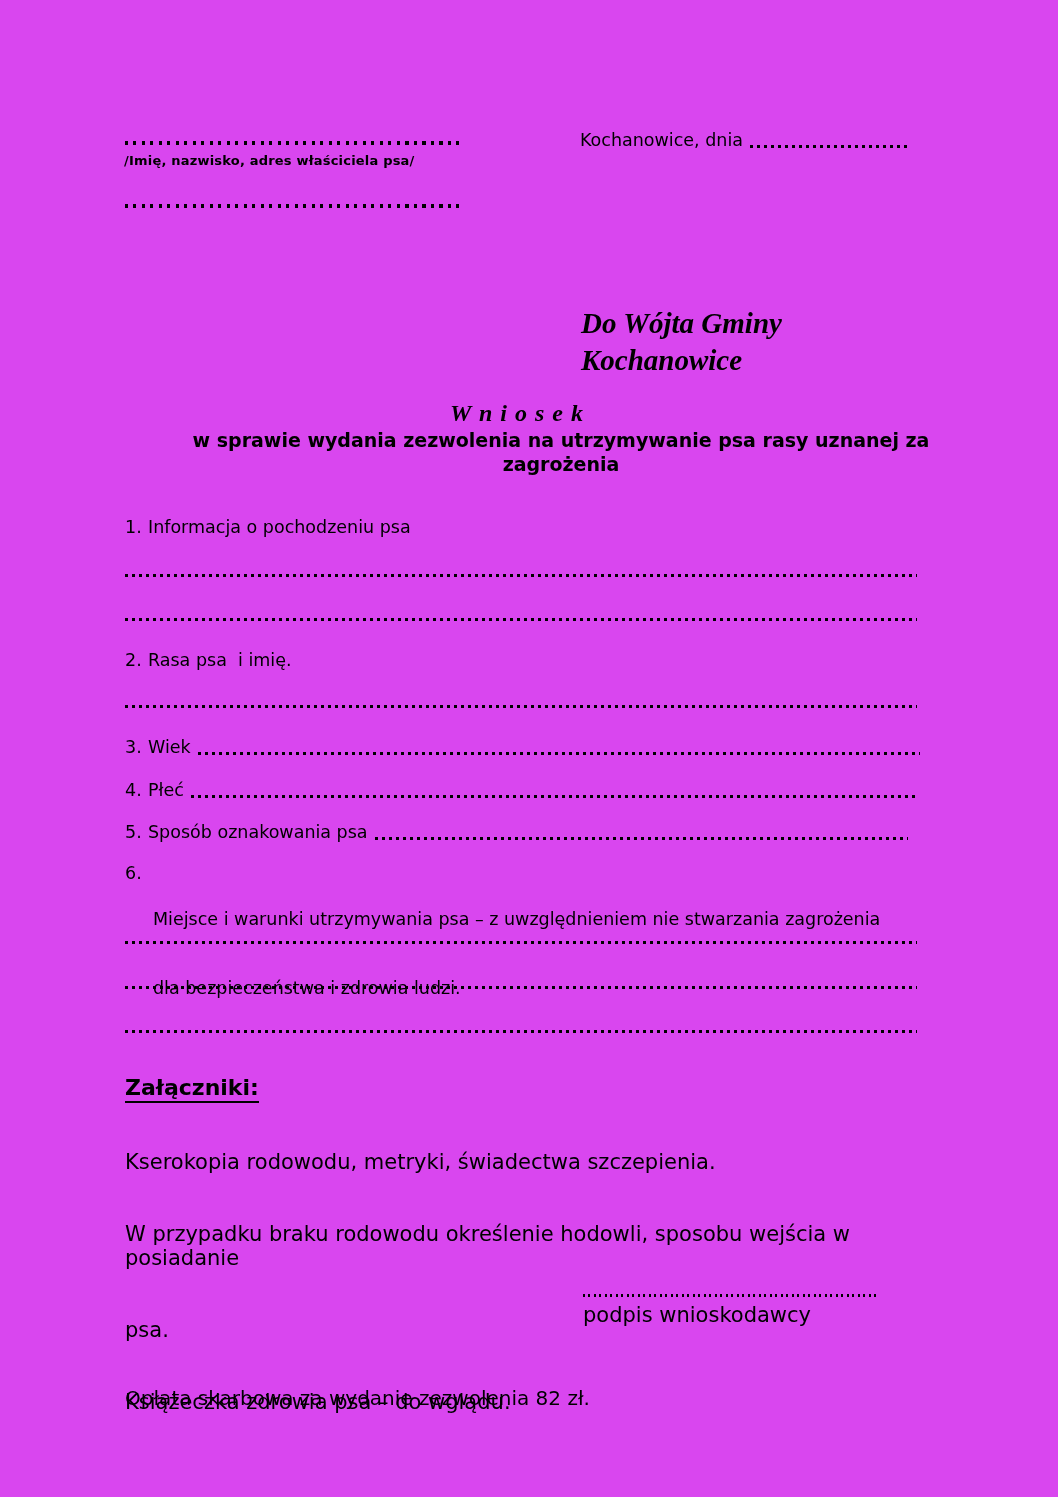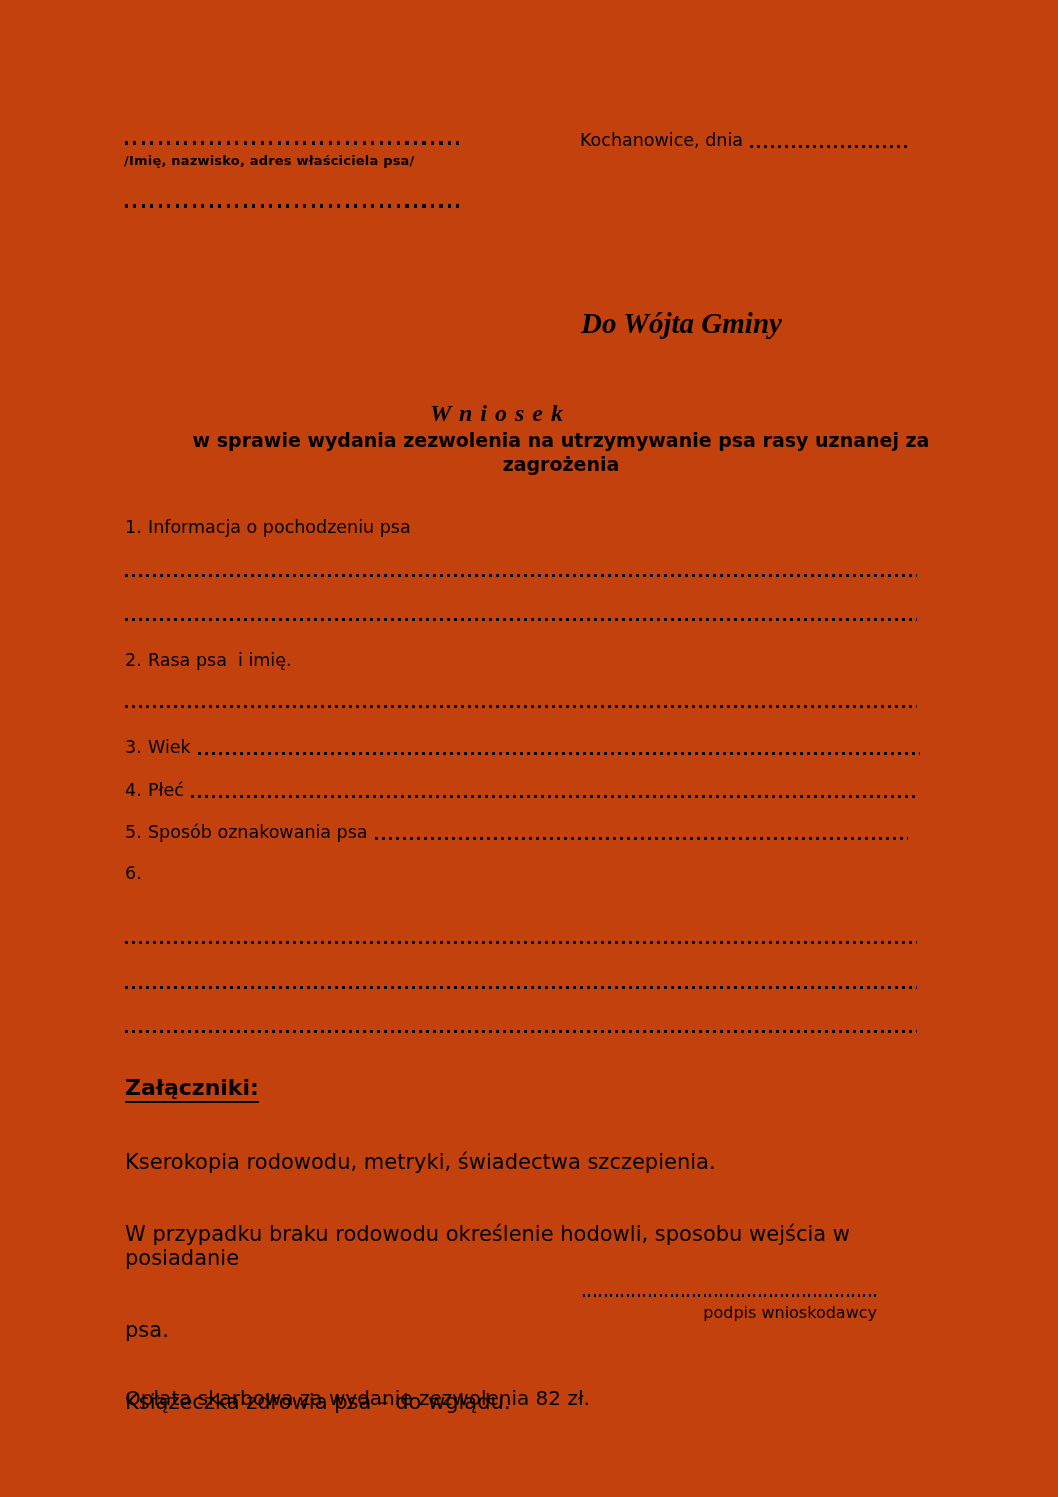--- a/index.html
+++ b/index.html
@@ -1,20 +1,20 @@
 <!DOCTYPE html>
 <html lang="pl"><head>
 <meta charset="utf-8">
 <style>
   html,body { margin:0; padding:0; background:#888; }
   .page {
     position:relative;
     width:1058px; height:1497px;
     margin:0 auto;
-    background:#c2410c;
+    background:#d946ef;
     color:#000000;
     font-family:"DejaVu Sans", sans-serif;
     overflow:hidden;
   }
   .abs { position:absolute; }
 
   
   .dots {
     height:3px;
     background-image:repeating-linear-gradient(90deg,#000 0 2.6px,transparent 2.6px 7px);
@@ -54,44 +54,45 @@
   .subtitle {
     font-size:19px; font-weight:bold;
     line-height:23.5px; text-align:center;padding-left:32px;
   }
   .attachments-text { font-size:21px; line-height:24px; white-space:pre-wrap; }
   .attachments-heading {
     font-size:22px; font-weight:bold;
     border-bottom:2px solid #000; padding-bottom:1px;
     display:inline-block;
   }
-  .sig-caption { font-size:16px; text-align:right; }
+  .sig-caption { font-size:21px; text-align:left; }
   .fee-note { font-size:20px; white-space:nowrap;margin-top:8px; }
 </style>
 </head>
 <body>
 
 <div class="page">
 
   <div class="abs dots-heavy" style="left:125px; top:141px; width:334px;"></div>
 
   <div class="abs field-row" style="left:580px; top:129px; width:330px; font-size:17.5px; line-height:23px;">
     <span class="label">Kochanowice, dnia</span>
     <span class="fill dots"></span>
   </div>
 
   <div class="abs caption-small" style="left:124px; top:153px;">/Imię, nazwisko, adres właściciela psa/</div>
 
   <div class="abs dots-heavy" style="left:125px; top:204px; width:334px;"></div>
 
   <div class="abs addressee" style="left:581px; top:259px;margin-top:46px;">
     <div>Do Wójta Gminy</div>
+    <div>Kochanowice</div>
   </div>
 
-  <div class="abs main-title" style="left:0; top:400px; width:994px;">W n i o s e k</div>
+  <div class="abs main-title" style="left:0; top:400px; width:994px;padding-left:20px;">W n i o s e k</div>
   <div class="abs subtitle" style="left:0; top:429px; width:1058px;">
     <div>w sprawie wydania zezwolenia na utrzymywanie psa rasy uznanej za</div>
     <div>zagrożenia</div>
   </div>
 
   <div class="abs body-text item-row" style="left:125px; top:516px; width:795px;">
     <span class="num">1.</span>
     <span>Informacja o pochodzeniu psa</span>
   </div>
   <div class="abs dots" style="left:125px; top:574px; width:792px;"></div>
@@ -116,20 +117,24 @@
   </div>
 
   <div class="abs body-text field-row" style="left:125px; top:821px; width:783px;">
     <span class="label" style="width:23px;">5.</span>
     <span class="label">Sposób oznakowania psa</span>
     <span class="fill dots"></span>
   </div>
 
   <div class="abs body-text item-row item-row-6" style="left:125px; top:862px; width:810px;">
     <span class="num">6.</span>
+    <span>
+      <span style="display:block; white-space:nowrap;">Miejsce i warunki utrzymywania psa – z uwzględnieniem nie stwarzania zagrożenia</span>
+      <span style="display:block; white-space:nowrap;">dla bezpieczeństwa i zdrowia ludzi.</span>
+    </span>
   </div>
   <div class="abs dots" style="left:125px; top:941px; width:792px;"></div>
   <div class="abs dots" style="left:125px; top:986px; width:792px;"></div>
   <div class="abs dots" style="left:125px; top:1030px; width:792px;"></div>
 
   <div class="abs" style="left:125px; top:1075px;">
     <span class="attachments-heading">Załączniki:</span>
   </div>
   <div class="abs attachments-text" style="left:125px; top:1102px; width:820px;">
     <div>Kserokopia rodowodu, metryki, świadectwa szczepienia.</div>

